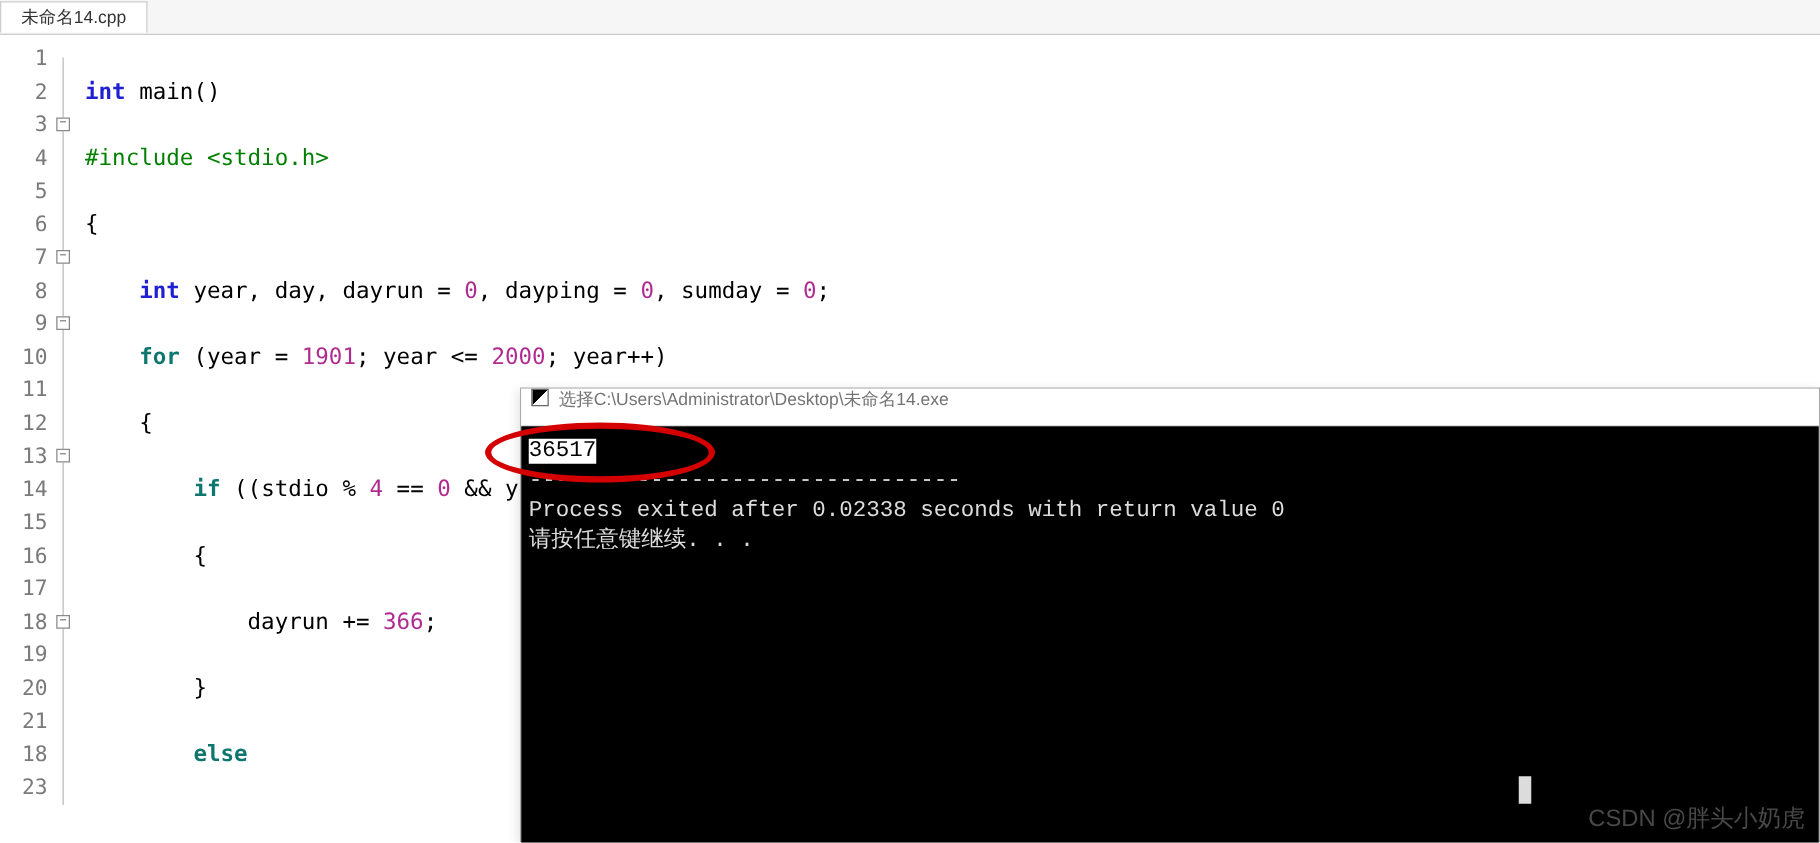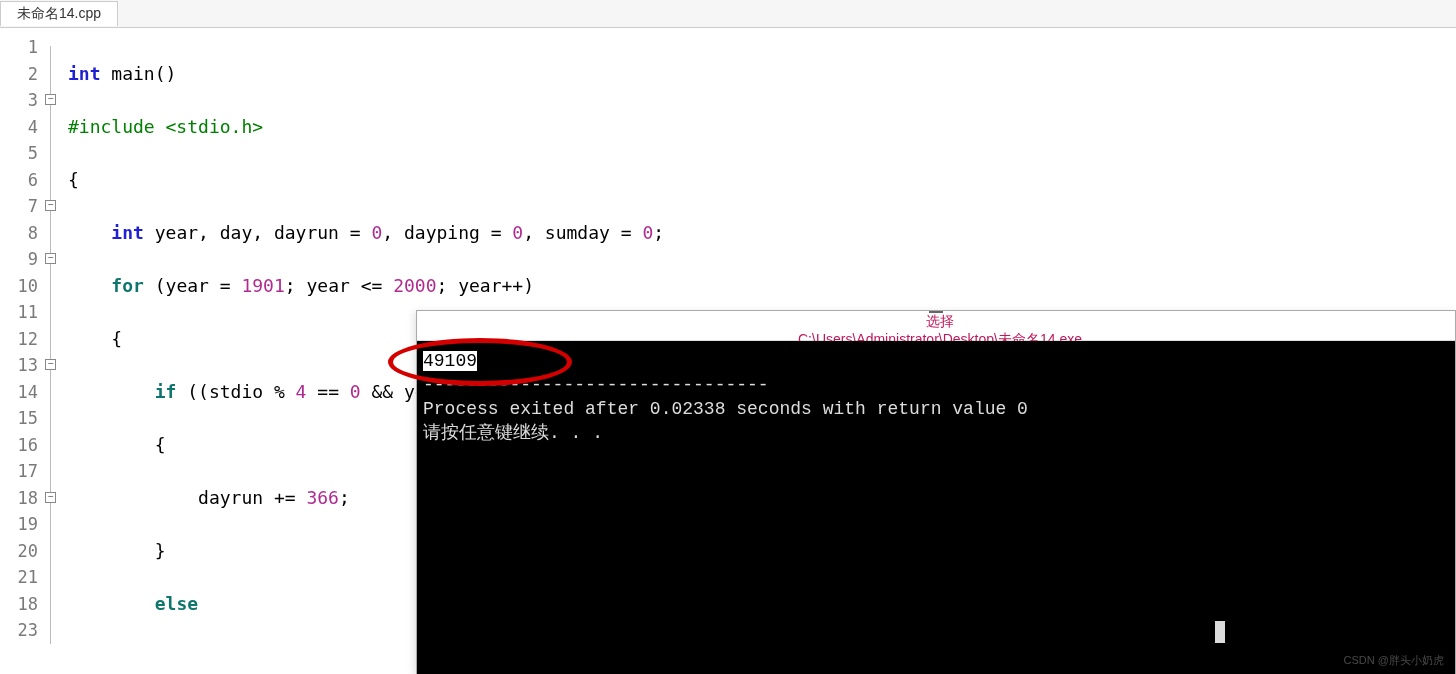--- a/index.html
+++ b/index.html
@@ -95,26 +95,24 @@
     height: 364px;
     background: #fff;
     border: 1px solid #aaa;
     box-shadow: -2px 2px 8px rgba(0,0,0,0.12);
   }
   .term-titlebar {
     height: 30px;
     background: #fff;
     border-bottom: 1px solid #ddd;
     display: flex;
-    align-items: center;
     padding-left: 8px;
     font-family: 'Microsoft YaHei', SimSun, sans-serif;
     font-size: 14px;
-    color: #be185d;
-    flex-direction: column;
+    color: #737373;
   }
   .term-icon {
     width: 14px;
     height: 14px;
     border: 1px solid #666;
     margin-right: 8px;
     background: linear-gradient(135deg, #000 50%, #fff 50%);
   }
   .term-body {
     background: #000;
@@ -143,21 +141,21 @@
     height: 48px;
     border: 5px solid #d40000;
     border-radius: 50%;
     z-index: 10;
   }
   .watermark {
     position: absolute;
     right: 12px;
     bottom: 6px;
     font-family: 'Microsoft YaHei', sans-serif;
-    font-size: 11px;
+    font-size: 19px;
     color: rgba(120,120,120,0.6);
     margin-top: 12px;
   }
 </style>
 </head>
 <body>
 
 <div class="tab-bar">
   <div class="tab">未命名14.cpp</div>
 </div>
@@ -248,21 +246,21 @@
 
   </div>
 </div>
 
 <div class="terminal">
   <div class="term-titlebar">
     <div class="term-icon"></div>
     <span>选择 </span>
       <span>C:\Users\Administrator\Desktop\未命名14.exe</span>
   </div>
-  <div class="term-body"><span style="background:#fff;color:#000">49109</span>
+  <div class="term-body"><span style="background:#fff;color:#000">36517</span>
 <span>--------------------------------</span>
 <span>Process exited after 0.02338 seconds with return value 0</span>
 <span>请按任意键继续. . .</span>
 <div class="term-cursor"></div>
   </div>
 </div>
 
 <div class="annot"></div>
 
 <div class="watermark">CSDN @胖头小奶虎</div>

